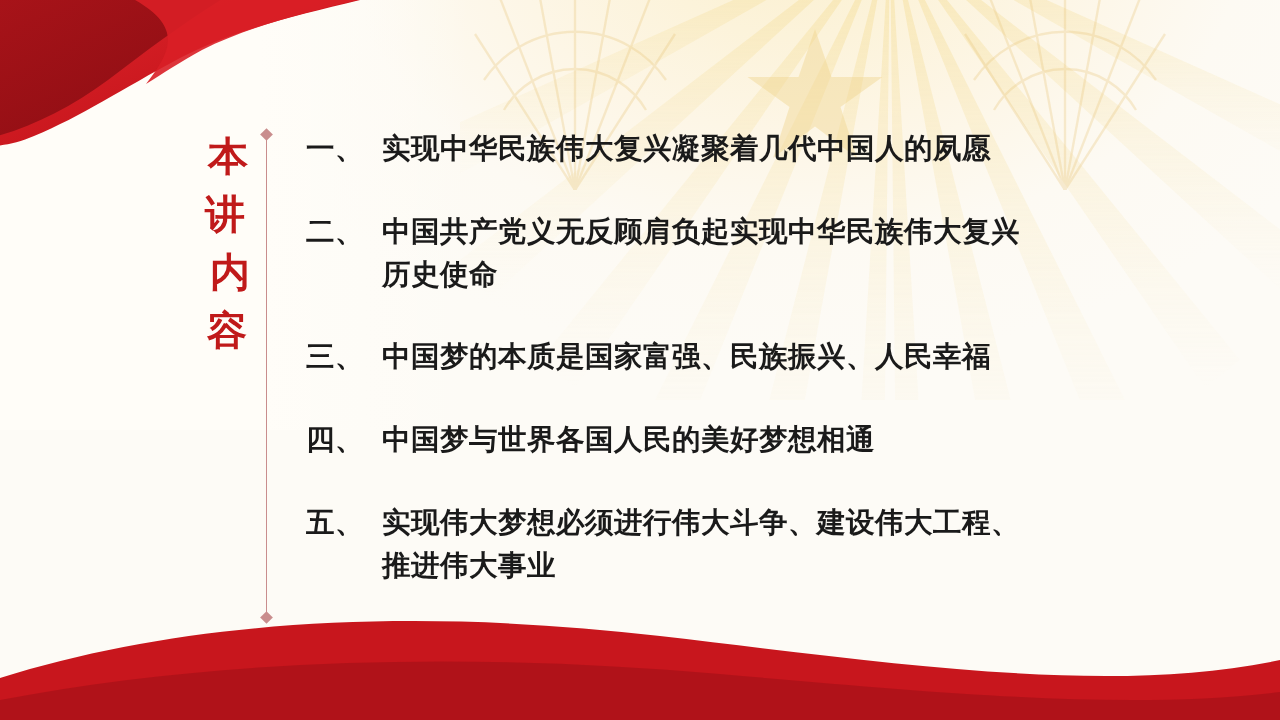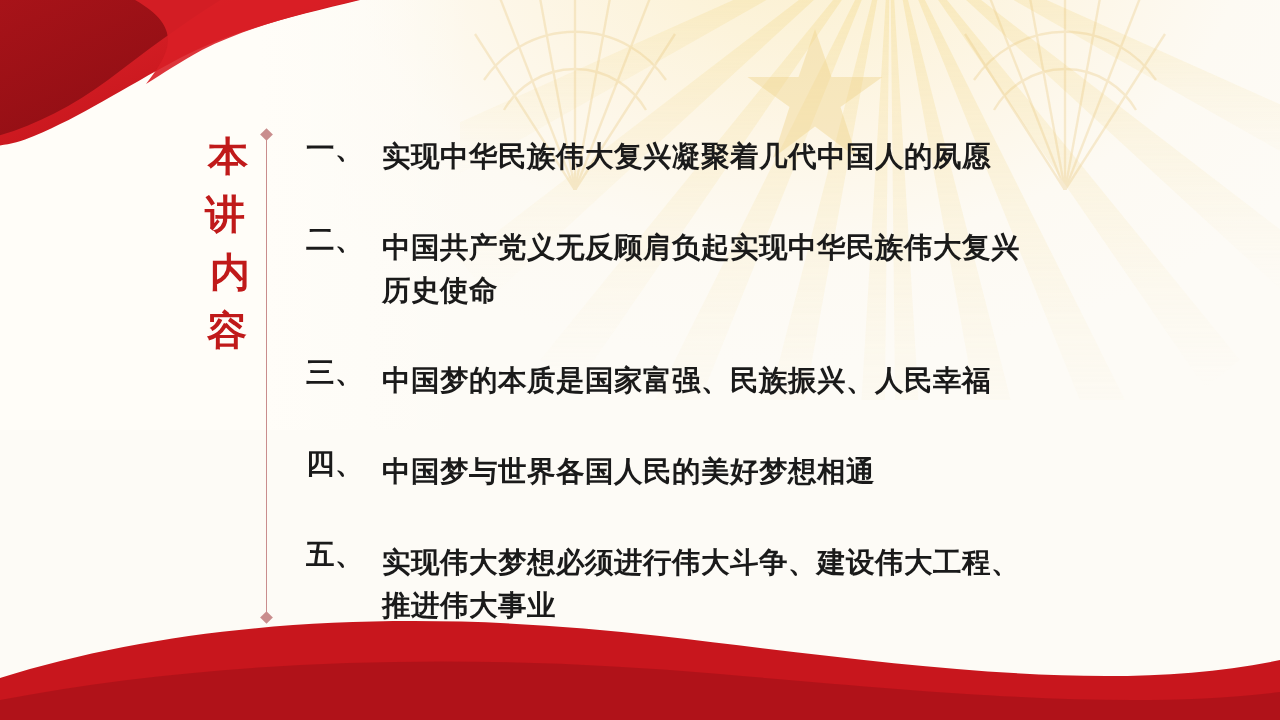--- a/index.html
+++ b/index.html
@@ -137,21 +137,20 @@
     margin-bottom: 40px;
   }
   .toc-num {
     flex: 0 0 auto;
     width: 76px;
     white-space: nowrap;
   }
   .toc-text {
     flex: 1 1 auto;
     white-space: pre-line;
-    margin-top: 8px;
   }
 </style>
 </head>
 <body>
 
 <div id="slide">
 
   <div class="bg-base"></div>
 
   <svg class="bg-rays" viewBox="0 0 900 620">

